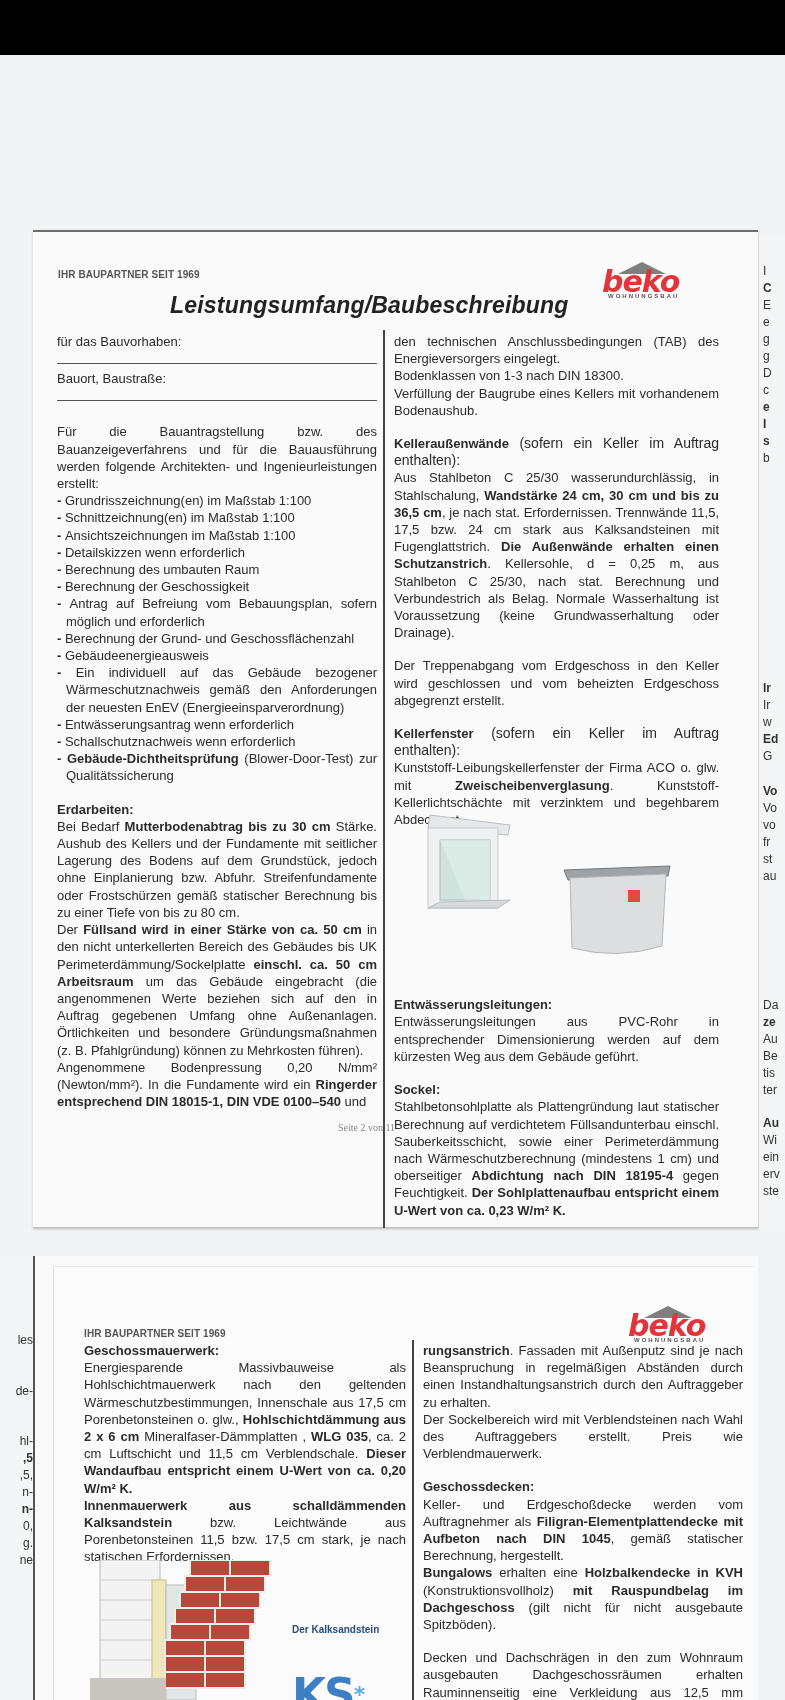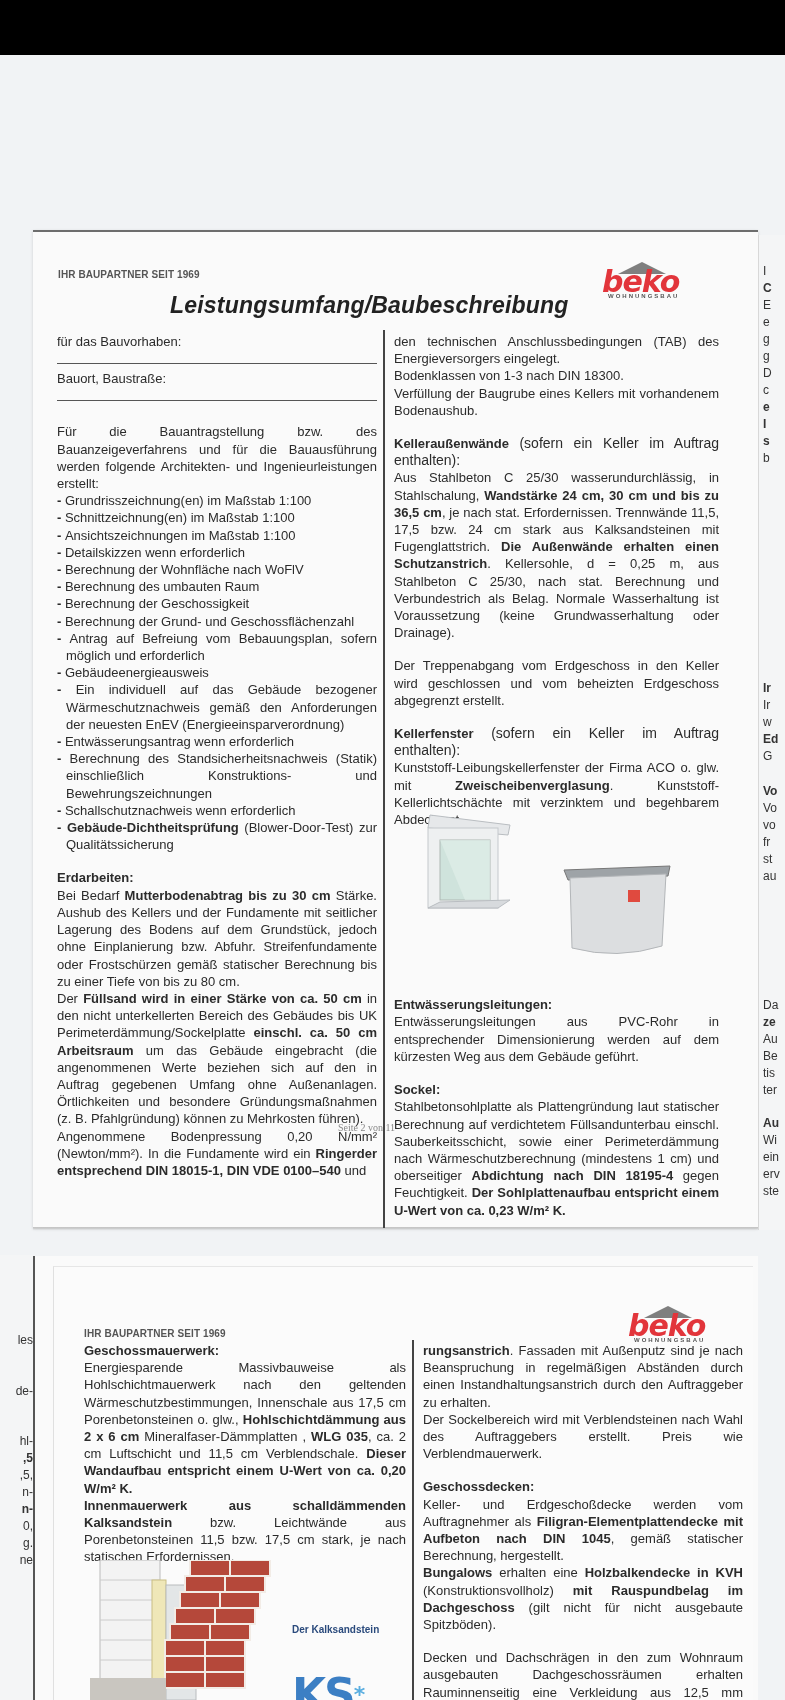--- a/index.html
+++ b/index.html
@@ -115,29 +115,27 @@
   <div class="field-line"></div>
   <div>Bauort, Baustraße:</div>
   <div class="field-line"></div>
   <div class="gap"></div>
   <p>Für die Bauantragstellung bzw. des Bauanzeigeverfahrens und für die Bauausführung werden folgende Architekten- und Ingenieurleistungen erstellt:</p>
   <ul>
     <li>Grundrisszeichnung(en) im Maßstab 1:100</li>
     <li>Schnittzeichnung(en) im Maßstab 1:100</li>
     <li>Ansichtszeichnungen im Maßstab 1:100</li>
     <li>Detailskizzen wenn erforderlich</li>
-    <li>Berechnung der Wohnfläche nach WoFlV</li>
     <li>Berechnung des umbauten Raum</li>
     <li>Berechnung der Geschossigkeit</li>
+    <li>Antrag auf Befreiung vom Bebauungsplan, sofern möglich und erforderlich</li>
     <li>Berechnung der Grund- und Geschossflächenzahl</li>
-    <li>Antrag auf Befreiung vom Bebauungsplan, sofern möglich und erforderlich</li>
     <li>Gebäudeenergieausweis</li>
     <li>Ein individuell auf das Gebäude bezogener Wärmeschutznachweis gemäß den Anforderungen der neuesten EnEV (Energieeinsparverordnung)</li>
     <li>Entwässerungsantrag wenn erforderlich</li>
-    <li>Berechnung des Standsicherheitsnachweis (Statik) einschließlich Konstruktions- und Bewehrungszeichnungen</li>
     <li>Schallschutznachweis wenn erforderlich</li>
     <li><b>Gebäude-Dichtheitsprüfung</b><span> (Blower-Door-Test) zur Qualitätssicherung</span></li>
   </ul>
   <div class="gap"></div>
   <div class="h">Erdarbeiten:</div>
   <p><span>Bei Bedarf </span><b>Mutterbodenabtrag bis zu 30 cm</b><span> Stärke. Aushub des Kellers und der Fundamente mit seitlicher Lagerung des Bodens auf dem Grundstück, jedoch ohne Einplanierung bzw. Abfuhr. Streifenfundamente oder Frostschürzen gemäß statischer Berechnung bis zu einer Tiefe von bis zu 80 cm.</span></p>
   <p><span>Der </span><b>Füllsand wird in einer Stärke von ca. 50 cm</b><span> in den nicht unterkellerten Bereich des Gebäudes bis UK Perimeterdämmung/Sockelplatte </span><b>einschl. ca. 50 cm Arbeitsraum</b><span> um das Gebäude eingebracht (die angenommenen Werte beziehen sich auf den in Auftrag gegebenen Umfang ohne Außenanlagen. Örtlichkeiten und besondere Gründungsmaßnahmen (z. B. Pfahlgründung) können zu Mehrkosten führen).</span></p>
   <p><span>Angenommene Bodenpressung 0,20 N/mm² (Newton/mm²). In die Fundamente wird ein </span><b>Ringerder entsprechend DIN 18015-1, DIN VDE 0100–540</b><span> und</span></p>
 </div>
 

